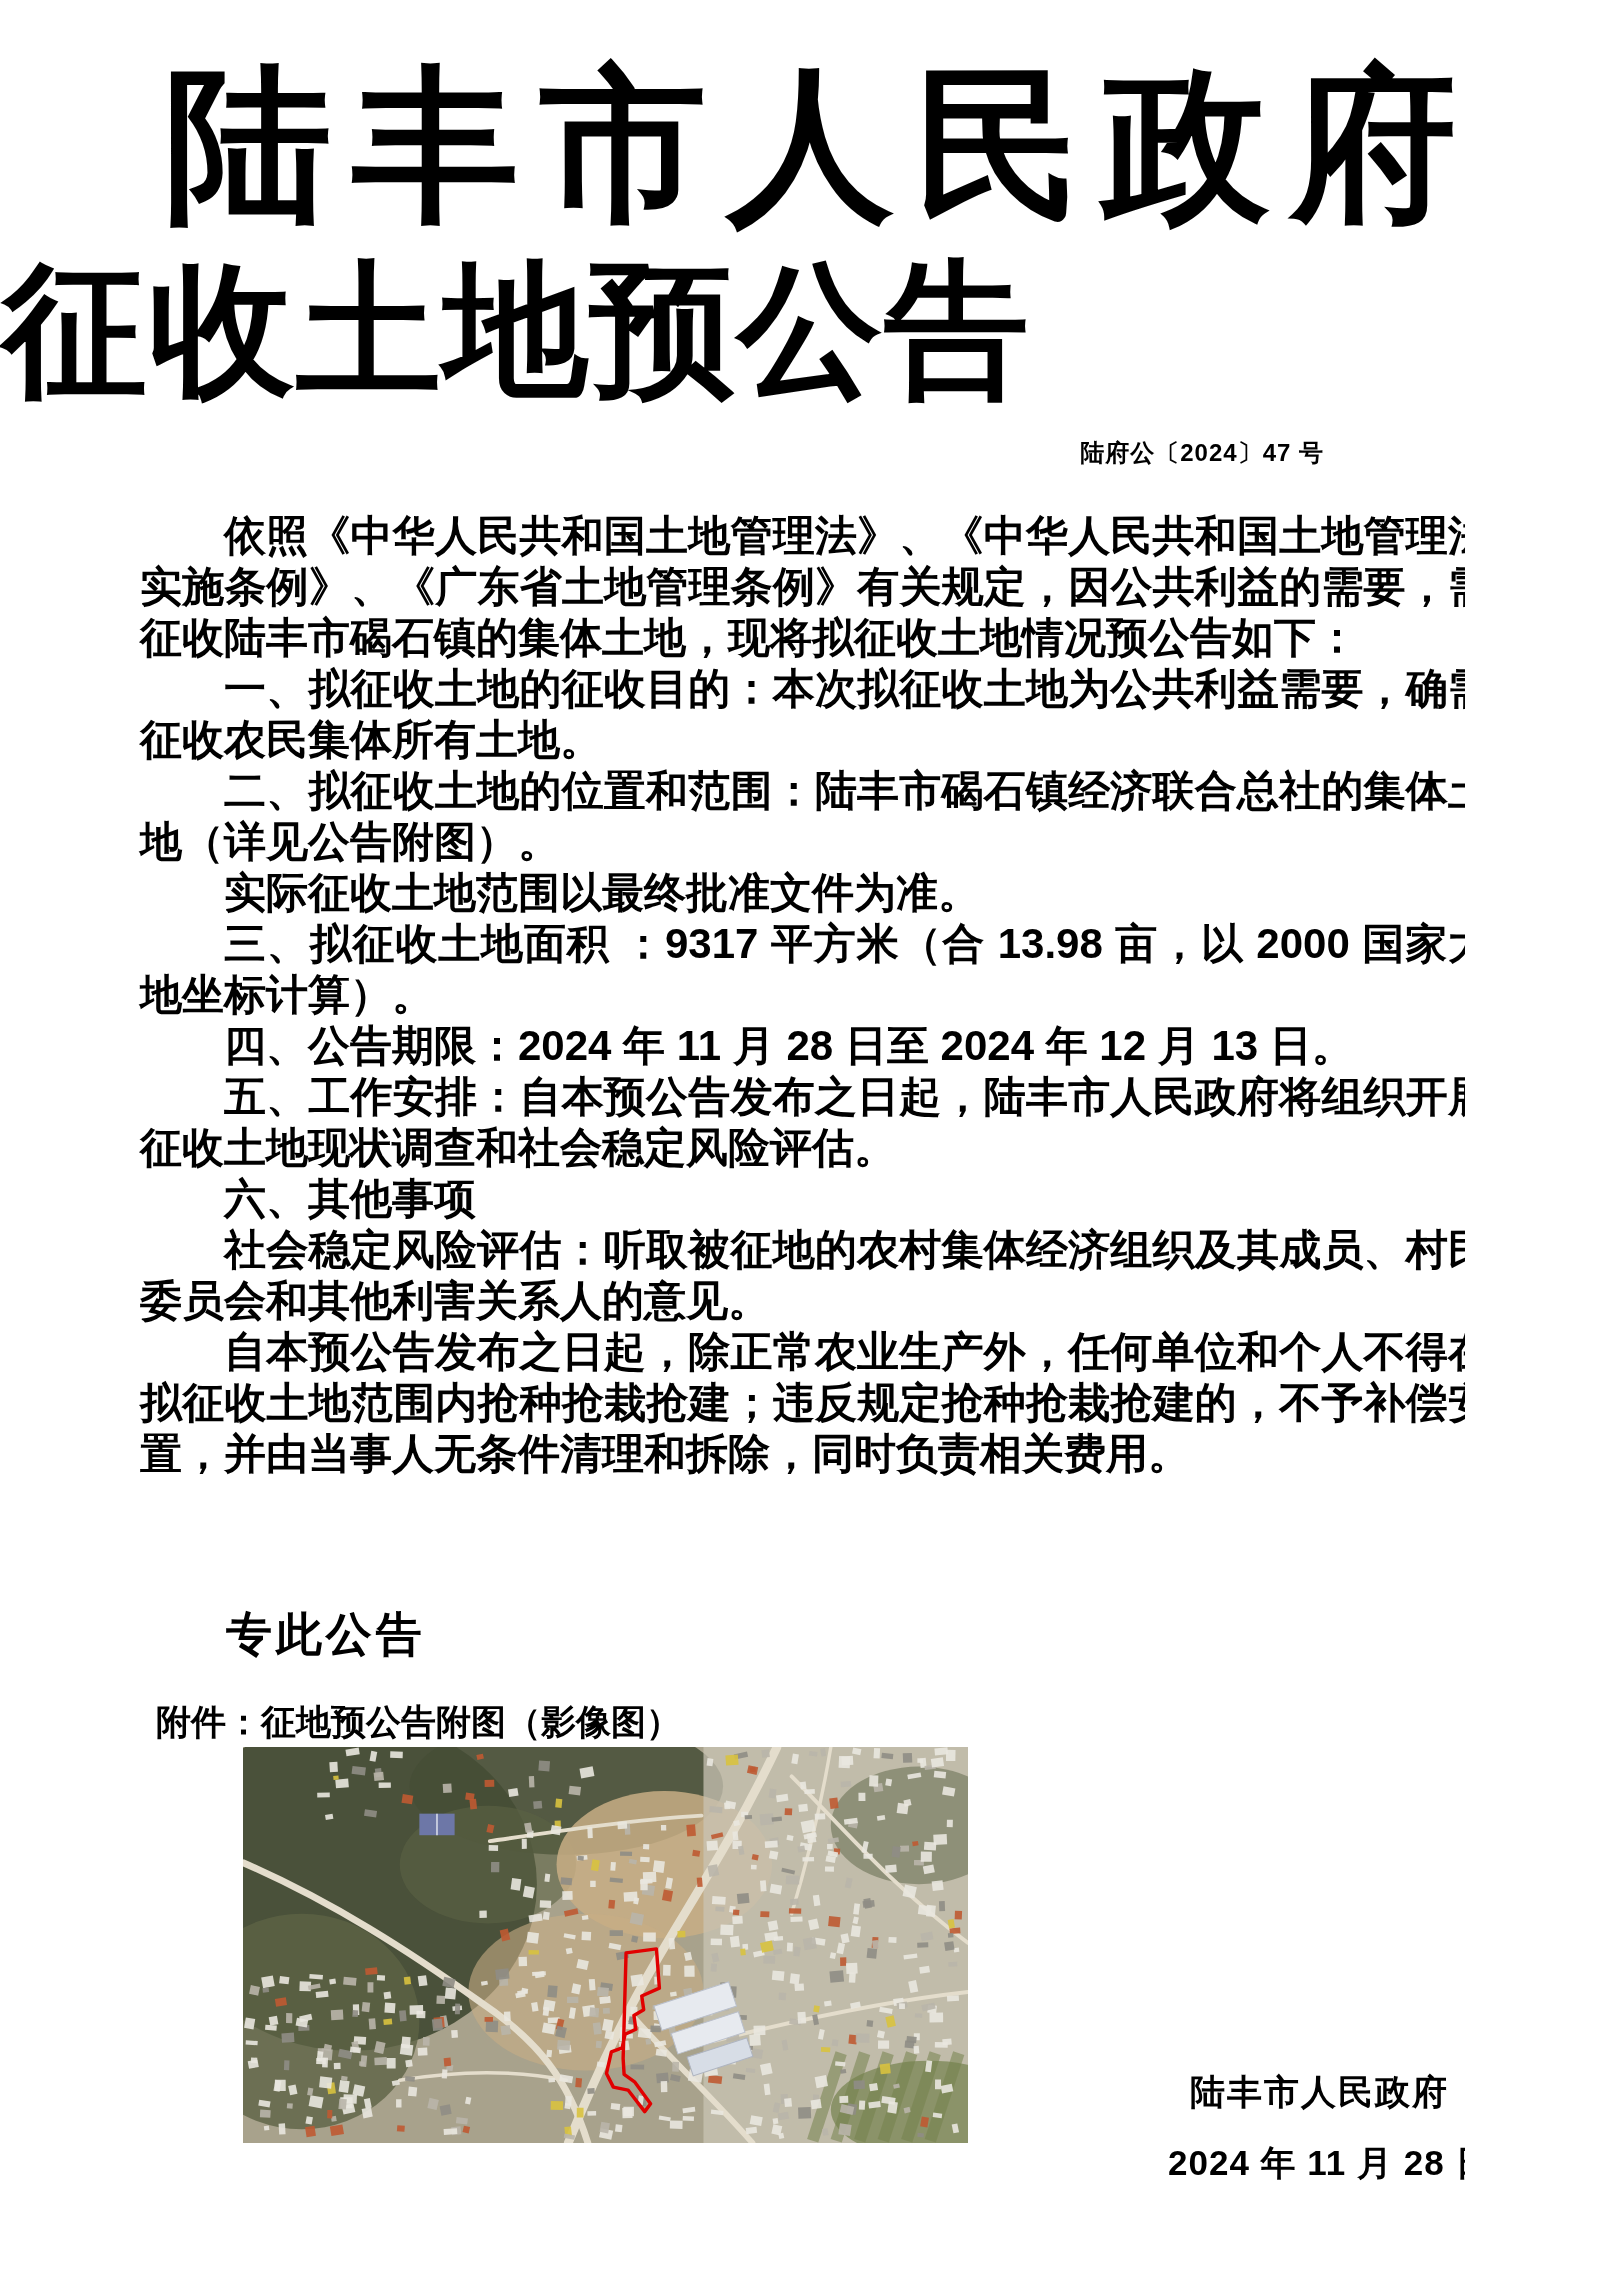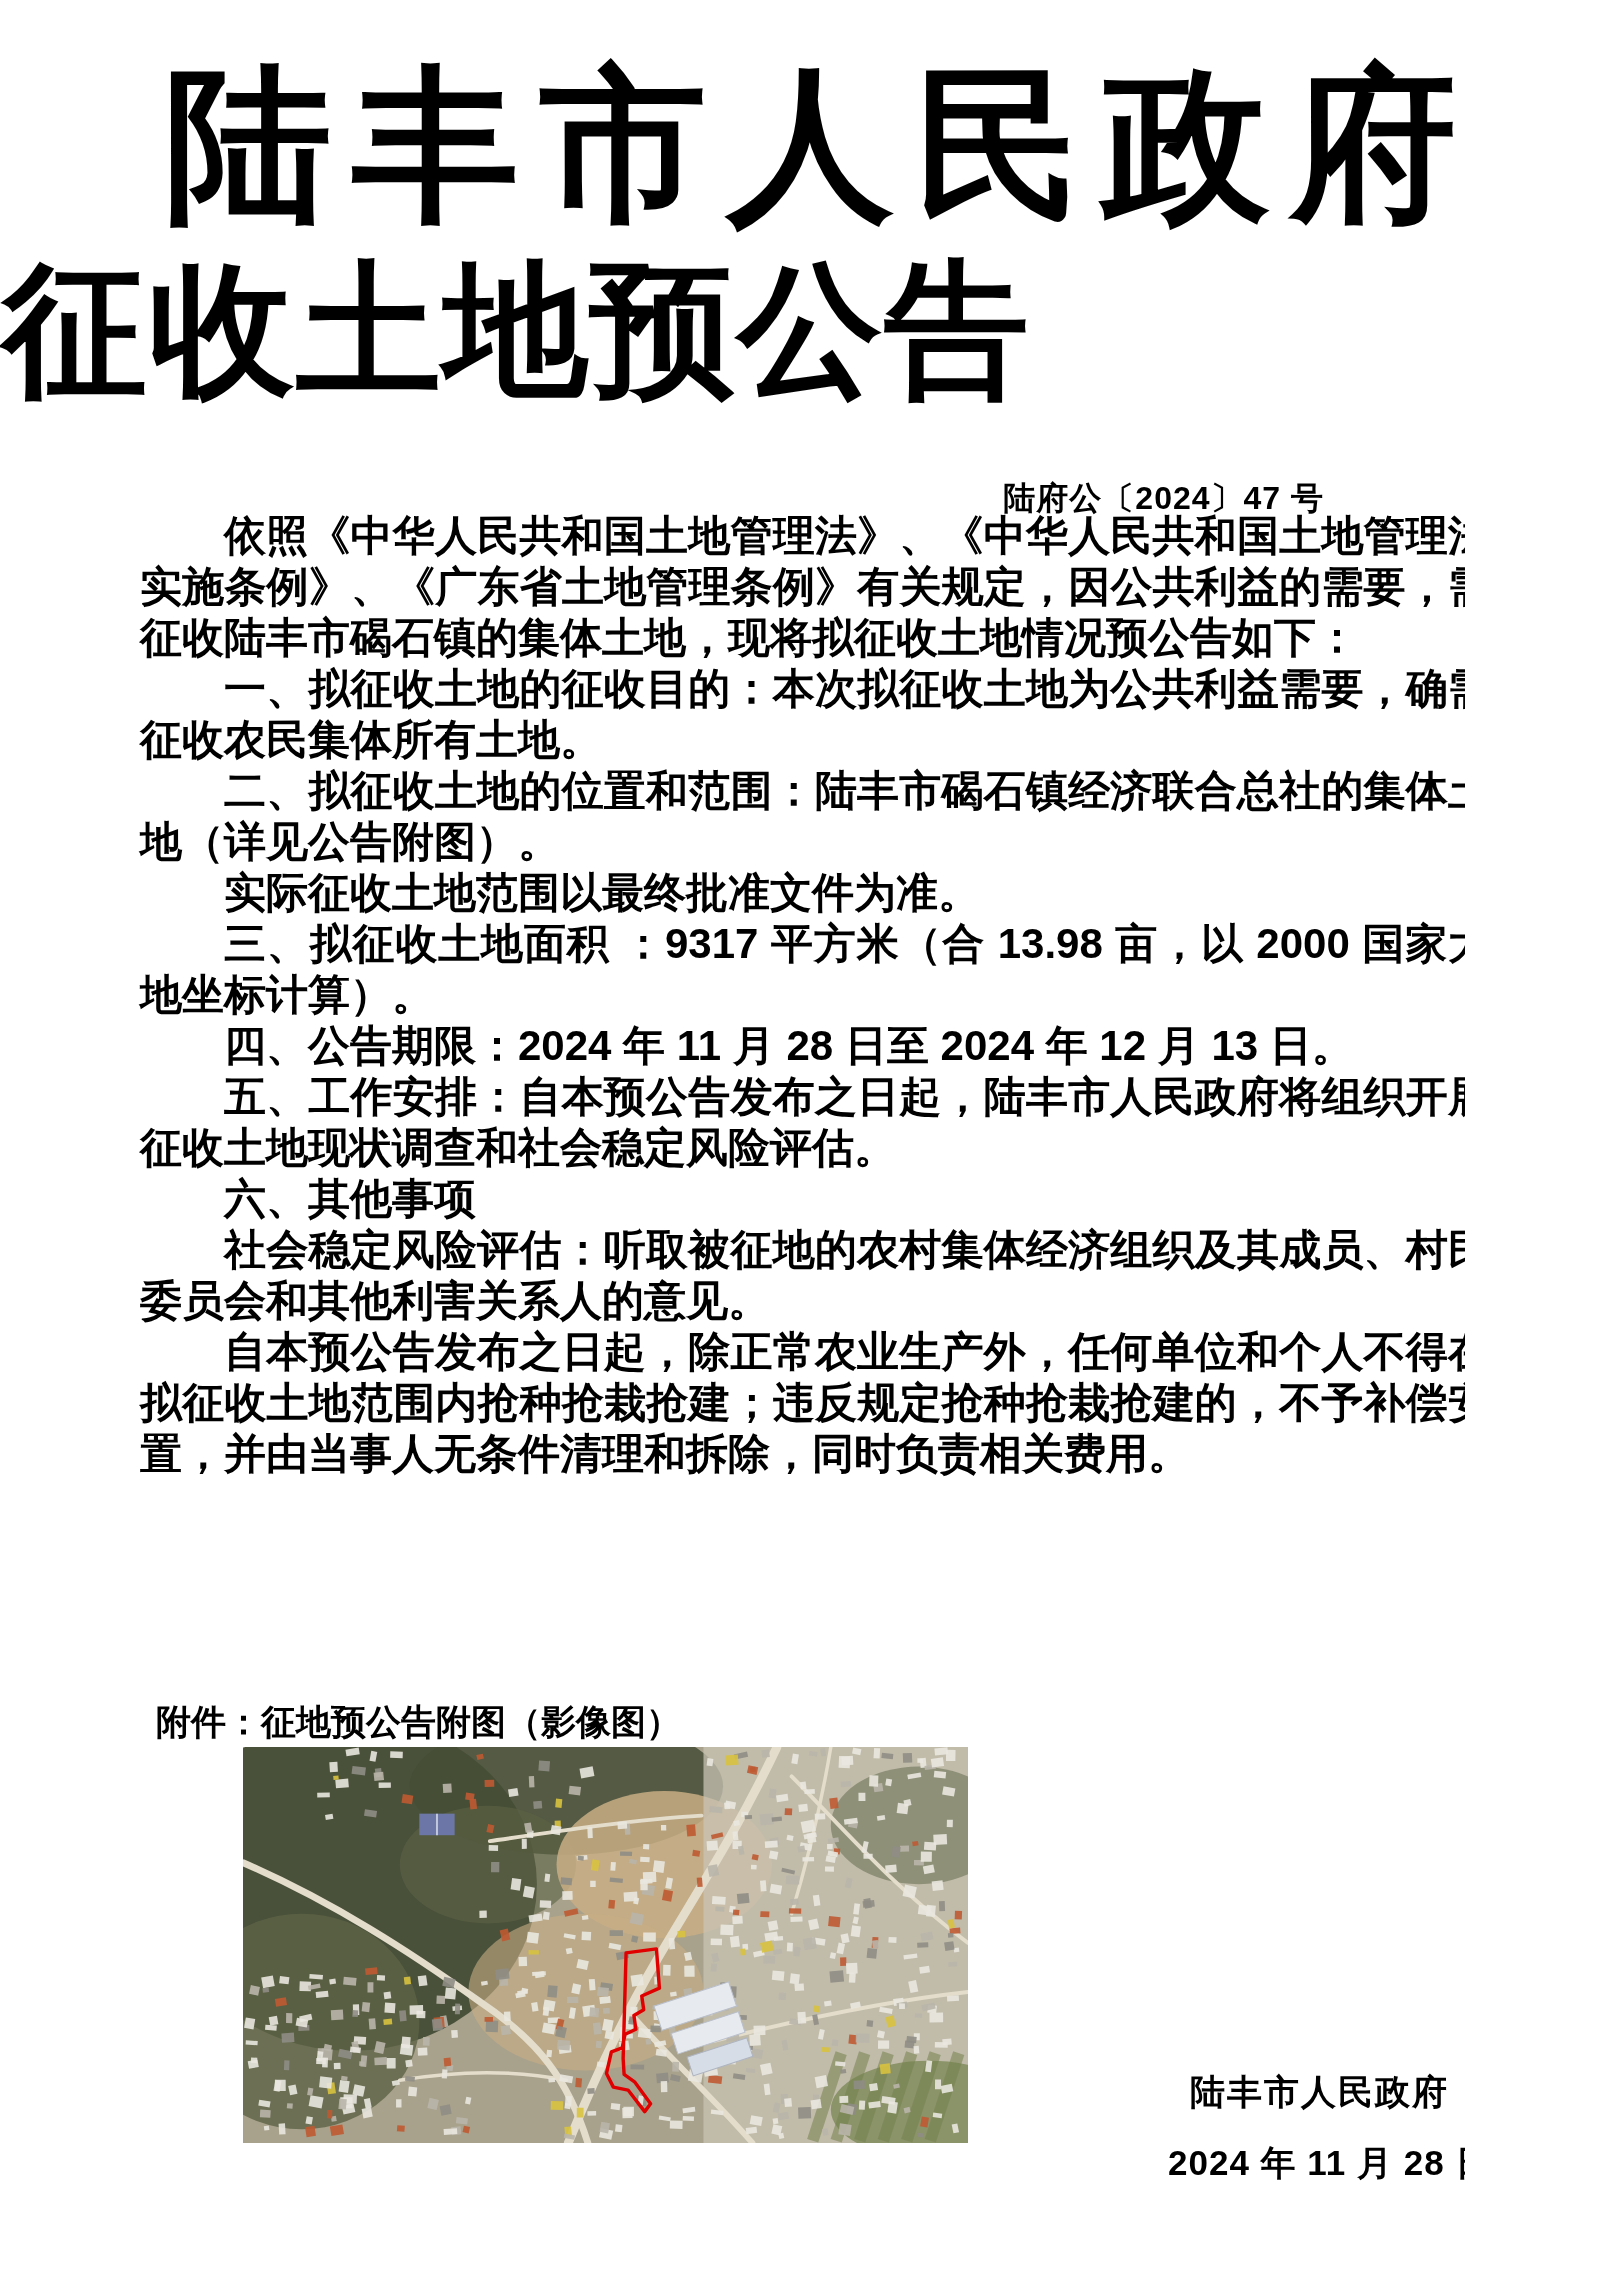--- a/index.html
+++ b/index.html
@@ -24,23 +24,22 @@
     position:absolute;top:245px;left:0;width:1621px;
     text-align:left;
     font-family:"Liberation Serif","DejaVu Serif",serif;
     font-weight:900;
     font-size:145px;line-height:172px;
     letter-spacing:2px;text-indent:2px;
     white-space:nowrap;
   }
   .doc-number{
     position:absolute;top:437px;right:141px;
-    font-size:32px;font-weight:700;
+    font-size:24px;font-weight:700;
     letter-spacing:1px;
-    margin-top:40px;
   }
   .doc-body{
     position:absolute;top:510px;left:140px;width:1350px;
     font-size:42px;font-weight:700;
     line-height:51px;
     text-align:justify;
   }
   .doc-body p{margin:0;text-indent:2em;}
   .closing{
     position:absolute;top:1607px;left:140px;
@@ -87,20 +86,21 @@
       <p>二、拟征收土地的位置和范围：陆丰市碣石镇经济联合总社的集体土地（详见公告附图）。</p>
       <p>实际征收土地范围以最终批准文件为准。</p>
       <p>三、拟征收土地面积 ：9317 平方米（合 13.98 亩，以 2000 国家大地坐标计算）。</p>
       <p>四、公告期限：2024 年 11 月 28 日至 2024 年 12 月 13 日。</p>
       <p>五、工作安排：自本预公告发布之日起，陆丰市人民政府将组织开展征收土地现状调查和社会稳定风险评估。</p>
       <p>六、其他事项</p>
       <p>社会稳定风险评估：听取被征地的农村集体经济组织及其成员、村民委员会和其他利害关系人的意见。</p>
       <p>自本预公告发布之日起，除正常农业生产外，任何单位和个人不得在拟征收土地范围内抢种抢栽抢建；违反规定抢种抢栽抢建的，不予补偿安置，并由当事人无条件清理和拆除，同时负责相关费用。</p>
     </div>
 
+  <div class="closing">专此公告</div>
 
   <div class="attachment">附件：征地预公告附图（影像图）</div>
 
   <div class="map-wrap">
     <svg viewBox="0 0 740 404" preserveAspectRatio="none">
       <g>
           <rect x="0" y="0" width="740" height="404" fill="#a8a28c"></rect>
           <ellipse cx="110" cy="140" rx="190" ry="170" fill="#454d36" opacity="0.95"></ellipse>
           <ellipse cx="60" cy="280" rx="120" ry="110" fill="#5c6345" opacity="0.8"></ellipse>
           <ellipse cx="330" cy="40" rx="160" ry="70" fill="#454d36" opacity="0.85"></ellipse>

